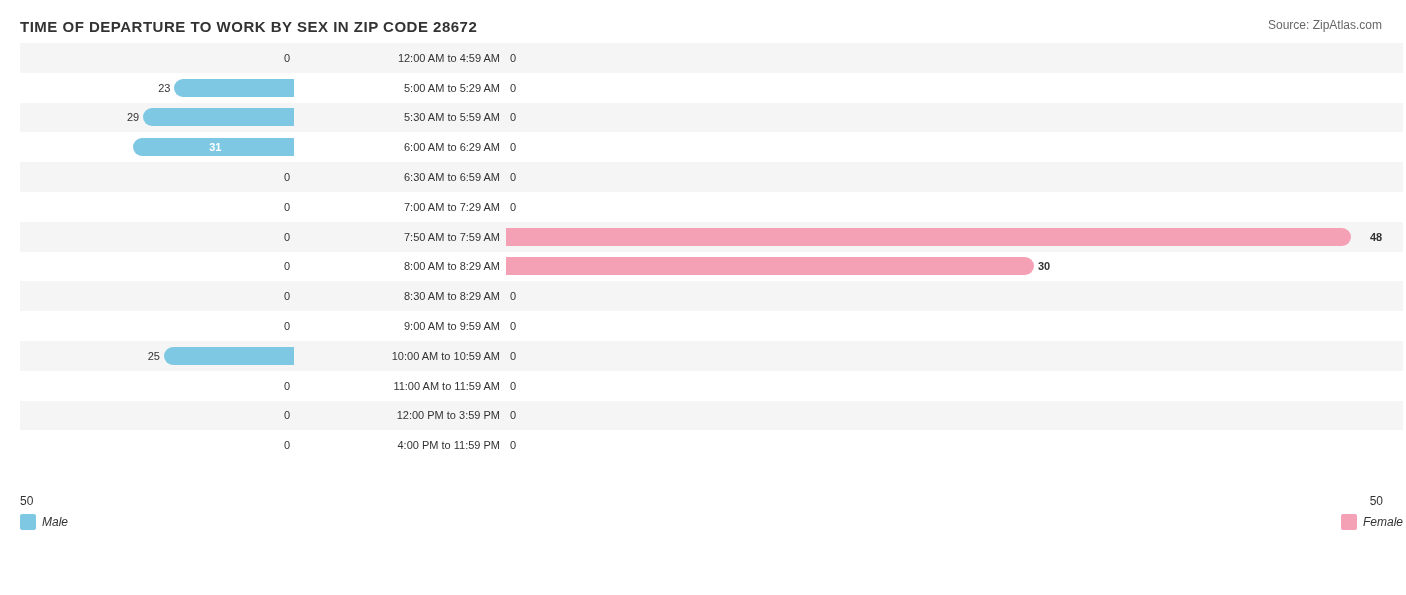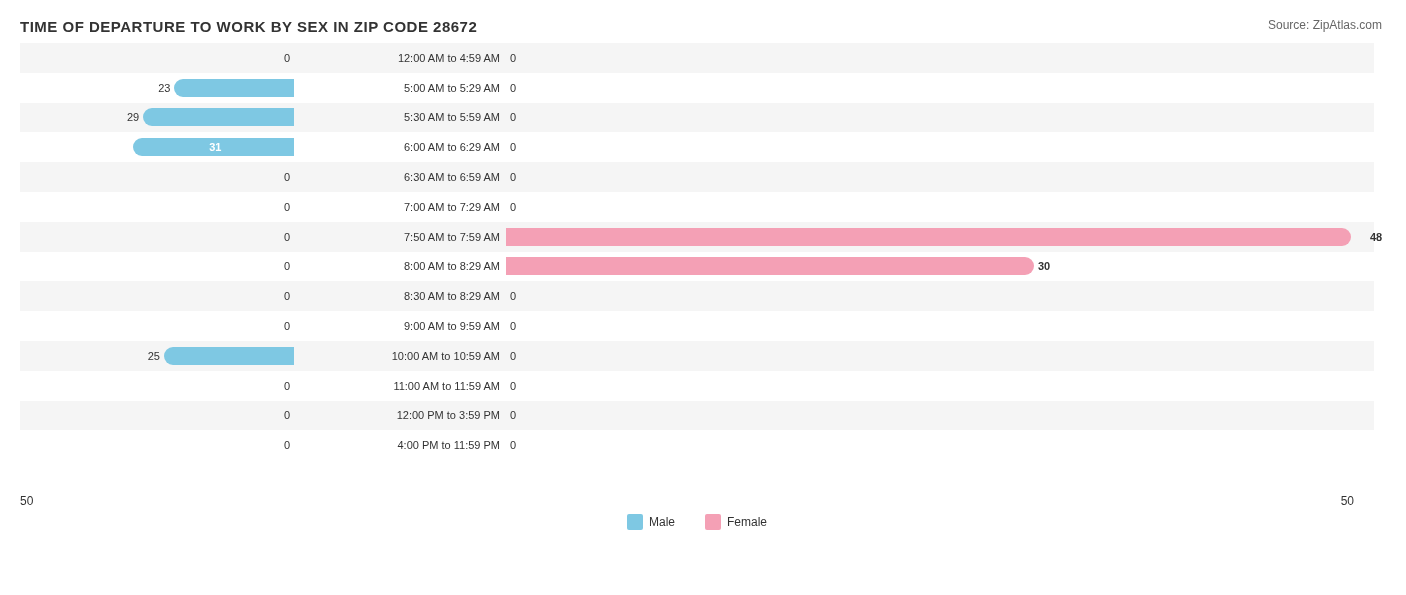--- a/index.html
+++ b/index.html
@@ -6,21 +6,21 @@
     body {
       background: #fff;
       font-family: Arial, sans-serif;
       width: 1406px;
       height: 595px;
       overflow: hidden;
     }
     .chart-container {
       width: 1406px;
       height: 595px;
-      padding: 18px 32px 40px 20px;
+      padding: 18px 3px 40px 20px;
       position: relative;
     }
     .chart-title {
       font-size: 15px;
       font-weight: bold;
       color: #333;
       text-transform: uppercase;
       letter-spacing: 0.5px;
       margin-bottom: 8px;
     }
@@ -141,25 +141,26 @@
     }
     .axis-right-val {
       flex: 1;
       text-align: right;
       font-size: 12px;
       color: #333;
       padding-right: 20px;
     }
     .legend {
       display: flex;
-      justify-content: center;
+      justify-content: space-between;
       margin-top: 6px;
       gap: 30px;
       font-size: 12px;
       color: #333;
+      font-style: italic;
     }
     .legend-item {
       display: flex;
       align-items: center;
       gap: 6px;
     }
     .legend-box {
       width: 16px;
       height: 16px;
       border-radius: 2px;

